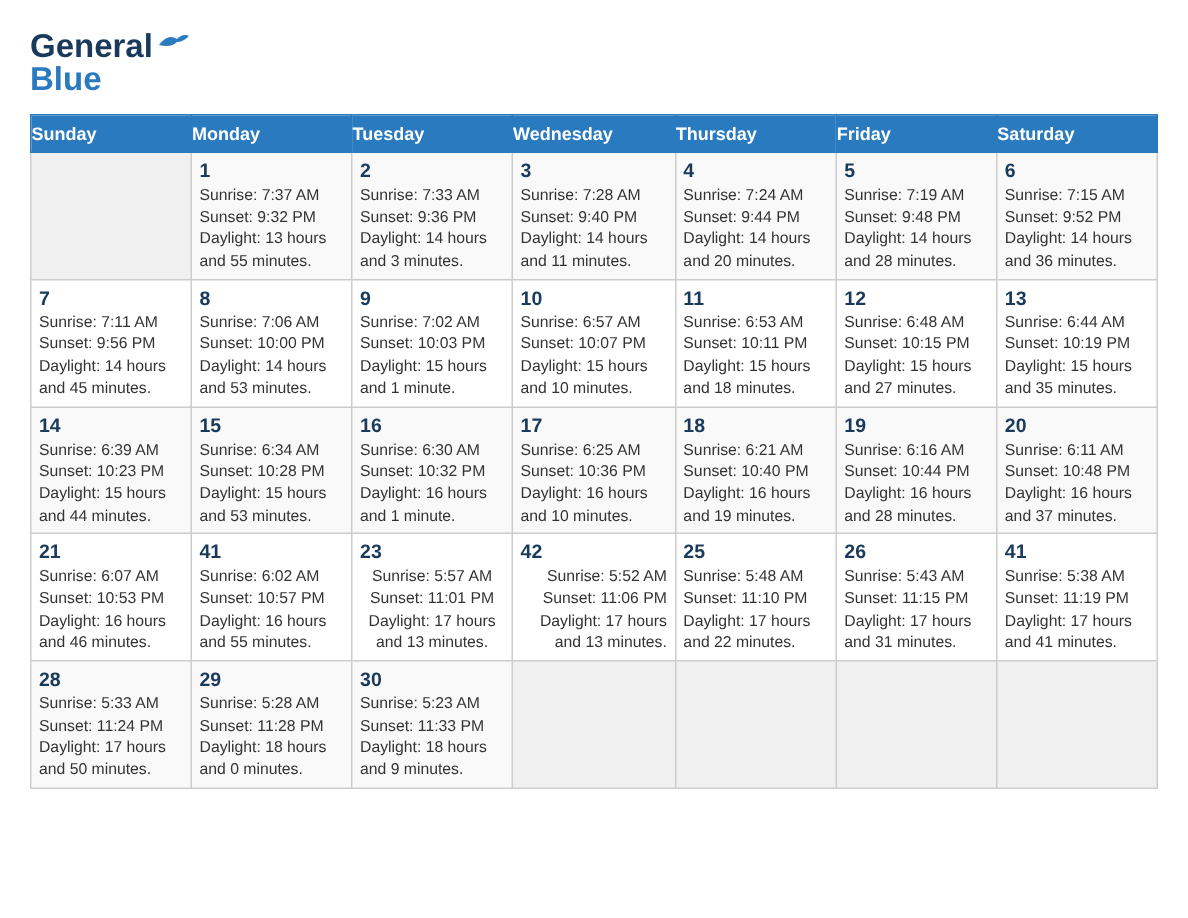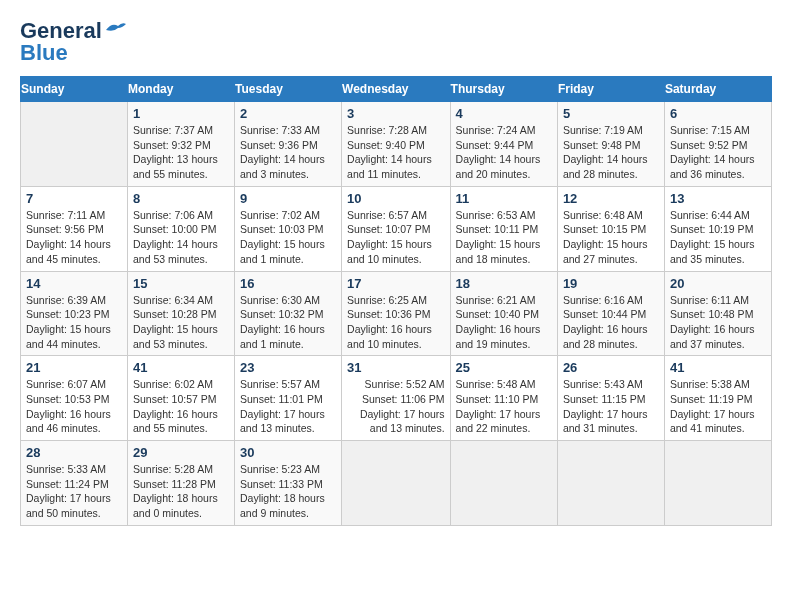--- a/index.html
+++ b/index.html
@@ -271,27 +271,27 @@
           </td>
           <td>
             <span class="day-num">41</span>
             <div class="day-info" style="white-space: pre-line;">Sunrise: 6:02 AM
 Sunset: 10:57 PM
 Daylight: 16 hours
 and 55 minutes.</div>
           </td>
           <td>
             <span class="day-num">23</span>
-            <div class="day-info" style="white-space: pre-line;">Sunrise: 5:57 AM
+            <div class="day-info" style="white-space: pre-line; text-align: center;">Sunrise: 5:57 AM
 Sunset: 11:01 PM
 Daylight: 17 hours
 and 13 minutes.</div>
           </td>
           <td>
-            <span class="day-num">31</span>
+            <span class="day-num">42</span>
             <div class="day-info" style="white-space: pre-line; text-align: right;">Sunrise: 5:52 AM
 Sunset: 11:06 PM
 Daylight: 17 hours
 and 13 minutes.</div>
           </td>
           <td>
             <span class="day-num">25</span>
             <div class="day-info" style="white-space: pre-line;">Sunrise: 5:48 AM
 Sunset: 11:10 PM
 Daylight: 17 hours

